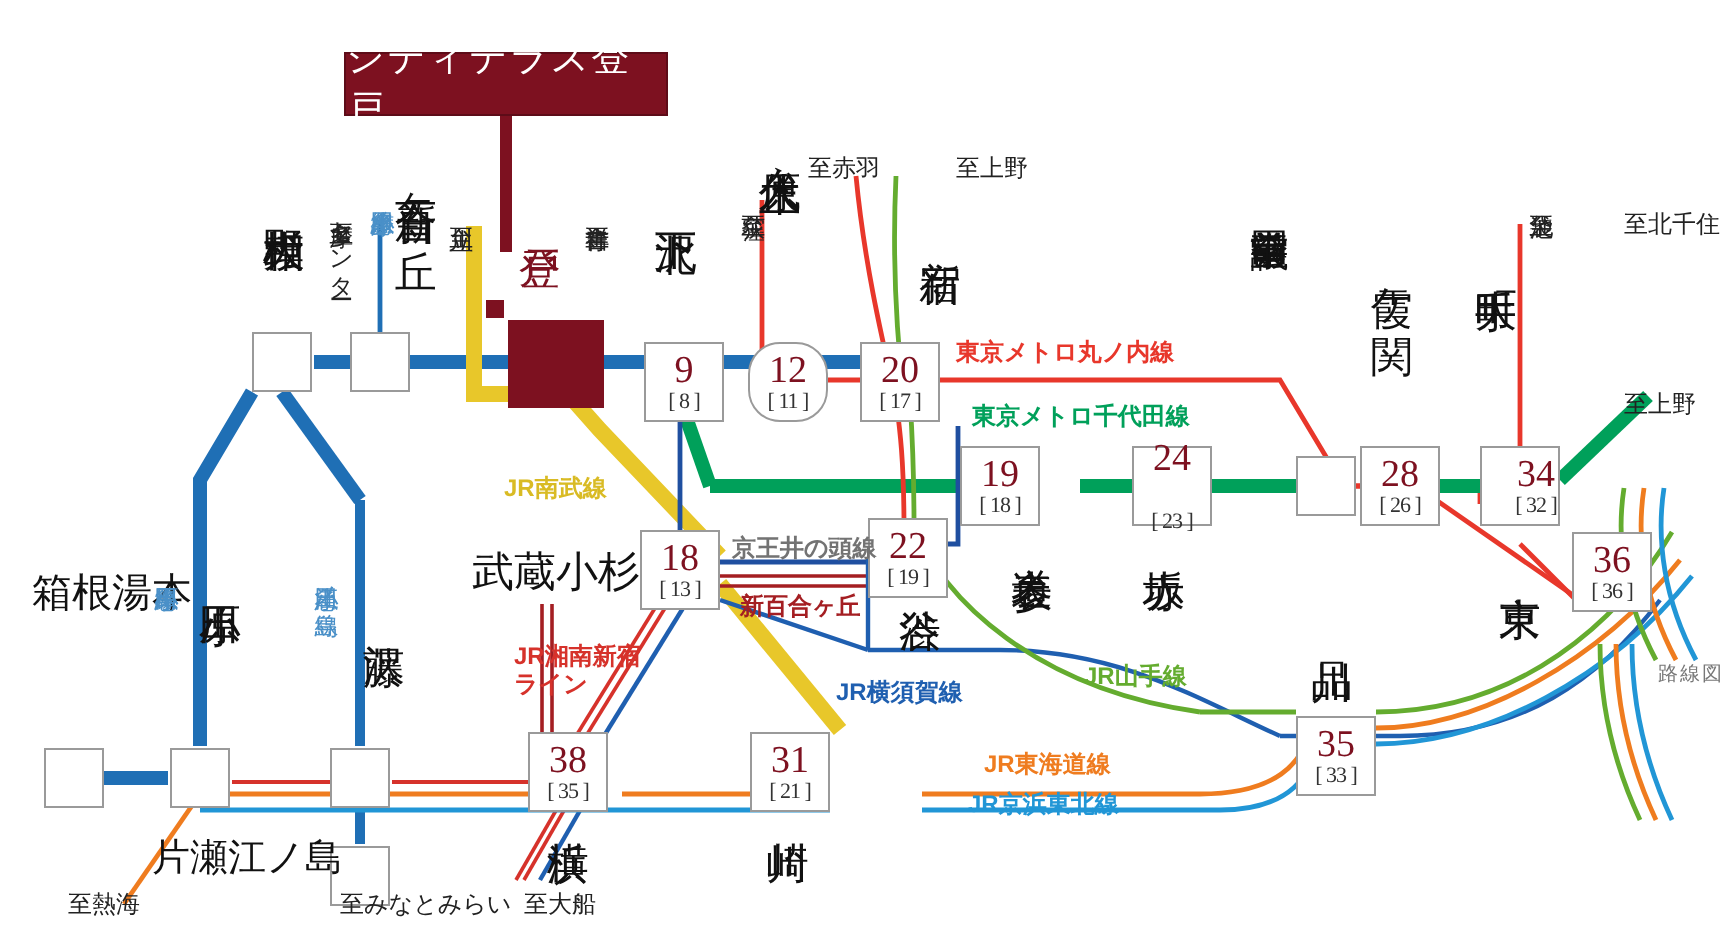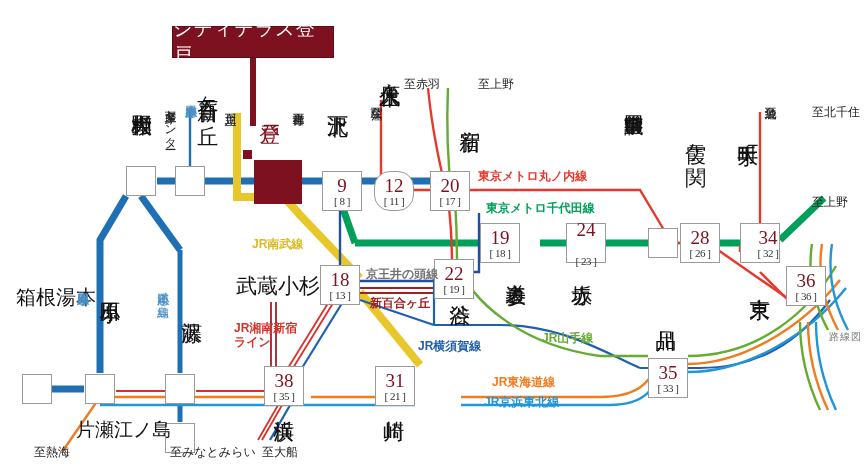--- a/index.html
+++ b/index.html
@@ -298,21 +298,21 @@
   <div class="to" style="left:262px;top:446px;">至大船</div>
 
   <div class="ln vert" style="left:184px;top:96px;color:#4a90c8;">小田急多摩線</div>
   <div class="ln vert" style="left:76px;top:284px;color:#4a90c8;">小田急小田原線</div>
   <div class="ln vert" style="left:156px;top:284px;color:#4a90c8;">小田急江ノ島線</div>
   <div class="ln" style="left:252px;top:238px;color:#d9bb24;">JR南武線</div>
   <div class="ln" style="left:478px;top:170px;color:#e8372b;">東京メトロ丸ノ内線</div>
   <div class="ln" style="left:486px;top:202px;color:#00a05a;">東京メトロ千代田線</div>
   <div class="ln" style="left:366px;top:268px;color:#737373;">京王井の頭線</div>
   <div class="ln" style="left:370px;top:297px;color:#a41e22;">新百合ヶ丘</div>
-  <div class="ln" style="left:234px;top:322px;color:#d6322b;line-height:1.15;">
+  <div class="ln" style="left:257px;top:322px;color:#d6322b;line-height:1.15;">
     <div>JR湘南新宿</div>
     <div>ライン</div>
   </div>
   <div class="ln" style="left:418px;top:340px;color:#1f5fb0;">JR横須賀線</div>
   <div class="ln" style="left:542px;top:332px;color:#64ac2f;">JR山手線</div>
   <div class="ln" style="left:492px;top:376px;color:#ef7c1f;">JR東海道線</div>
   <div class="ln" style="left:484px;top:396px;color:#2196d6;">JR京浜東北線</div>
 
   <div id="corner">路線図</div>
 

